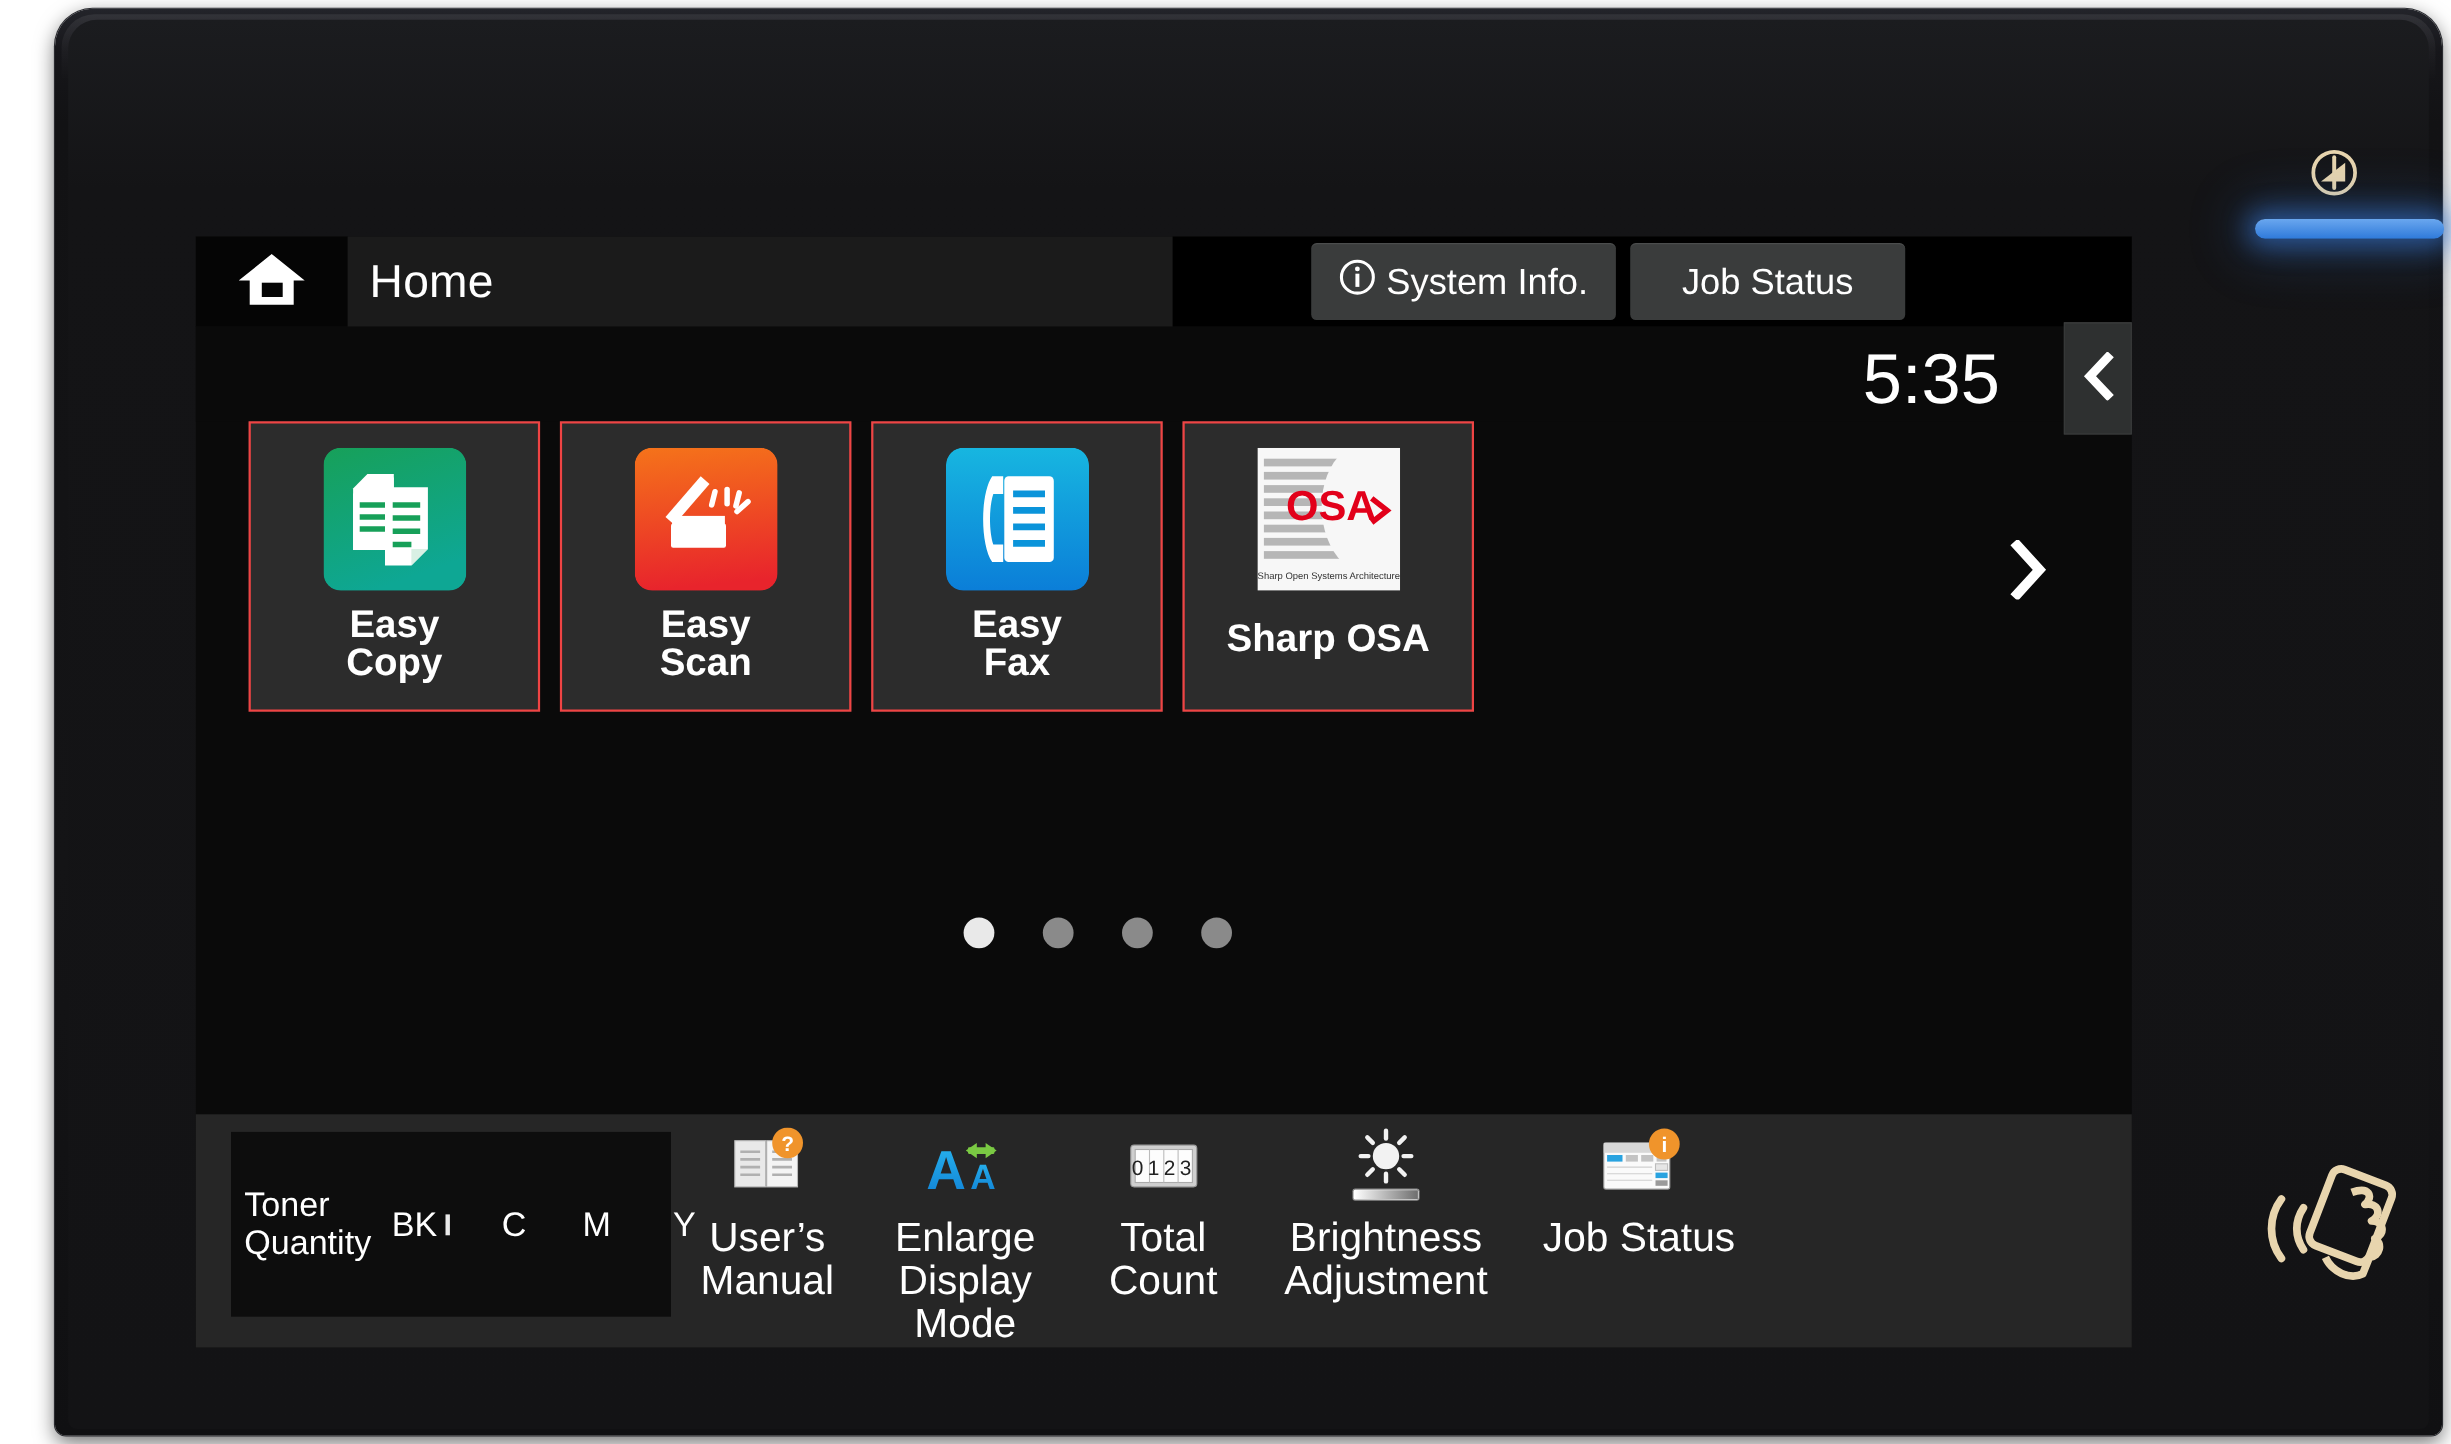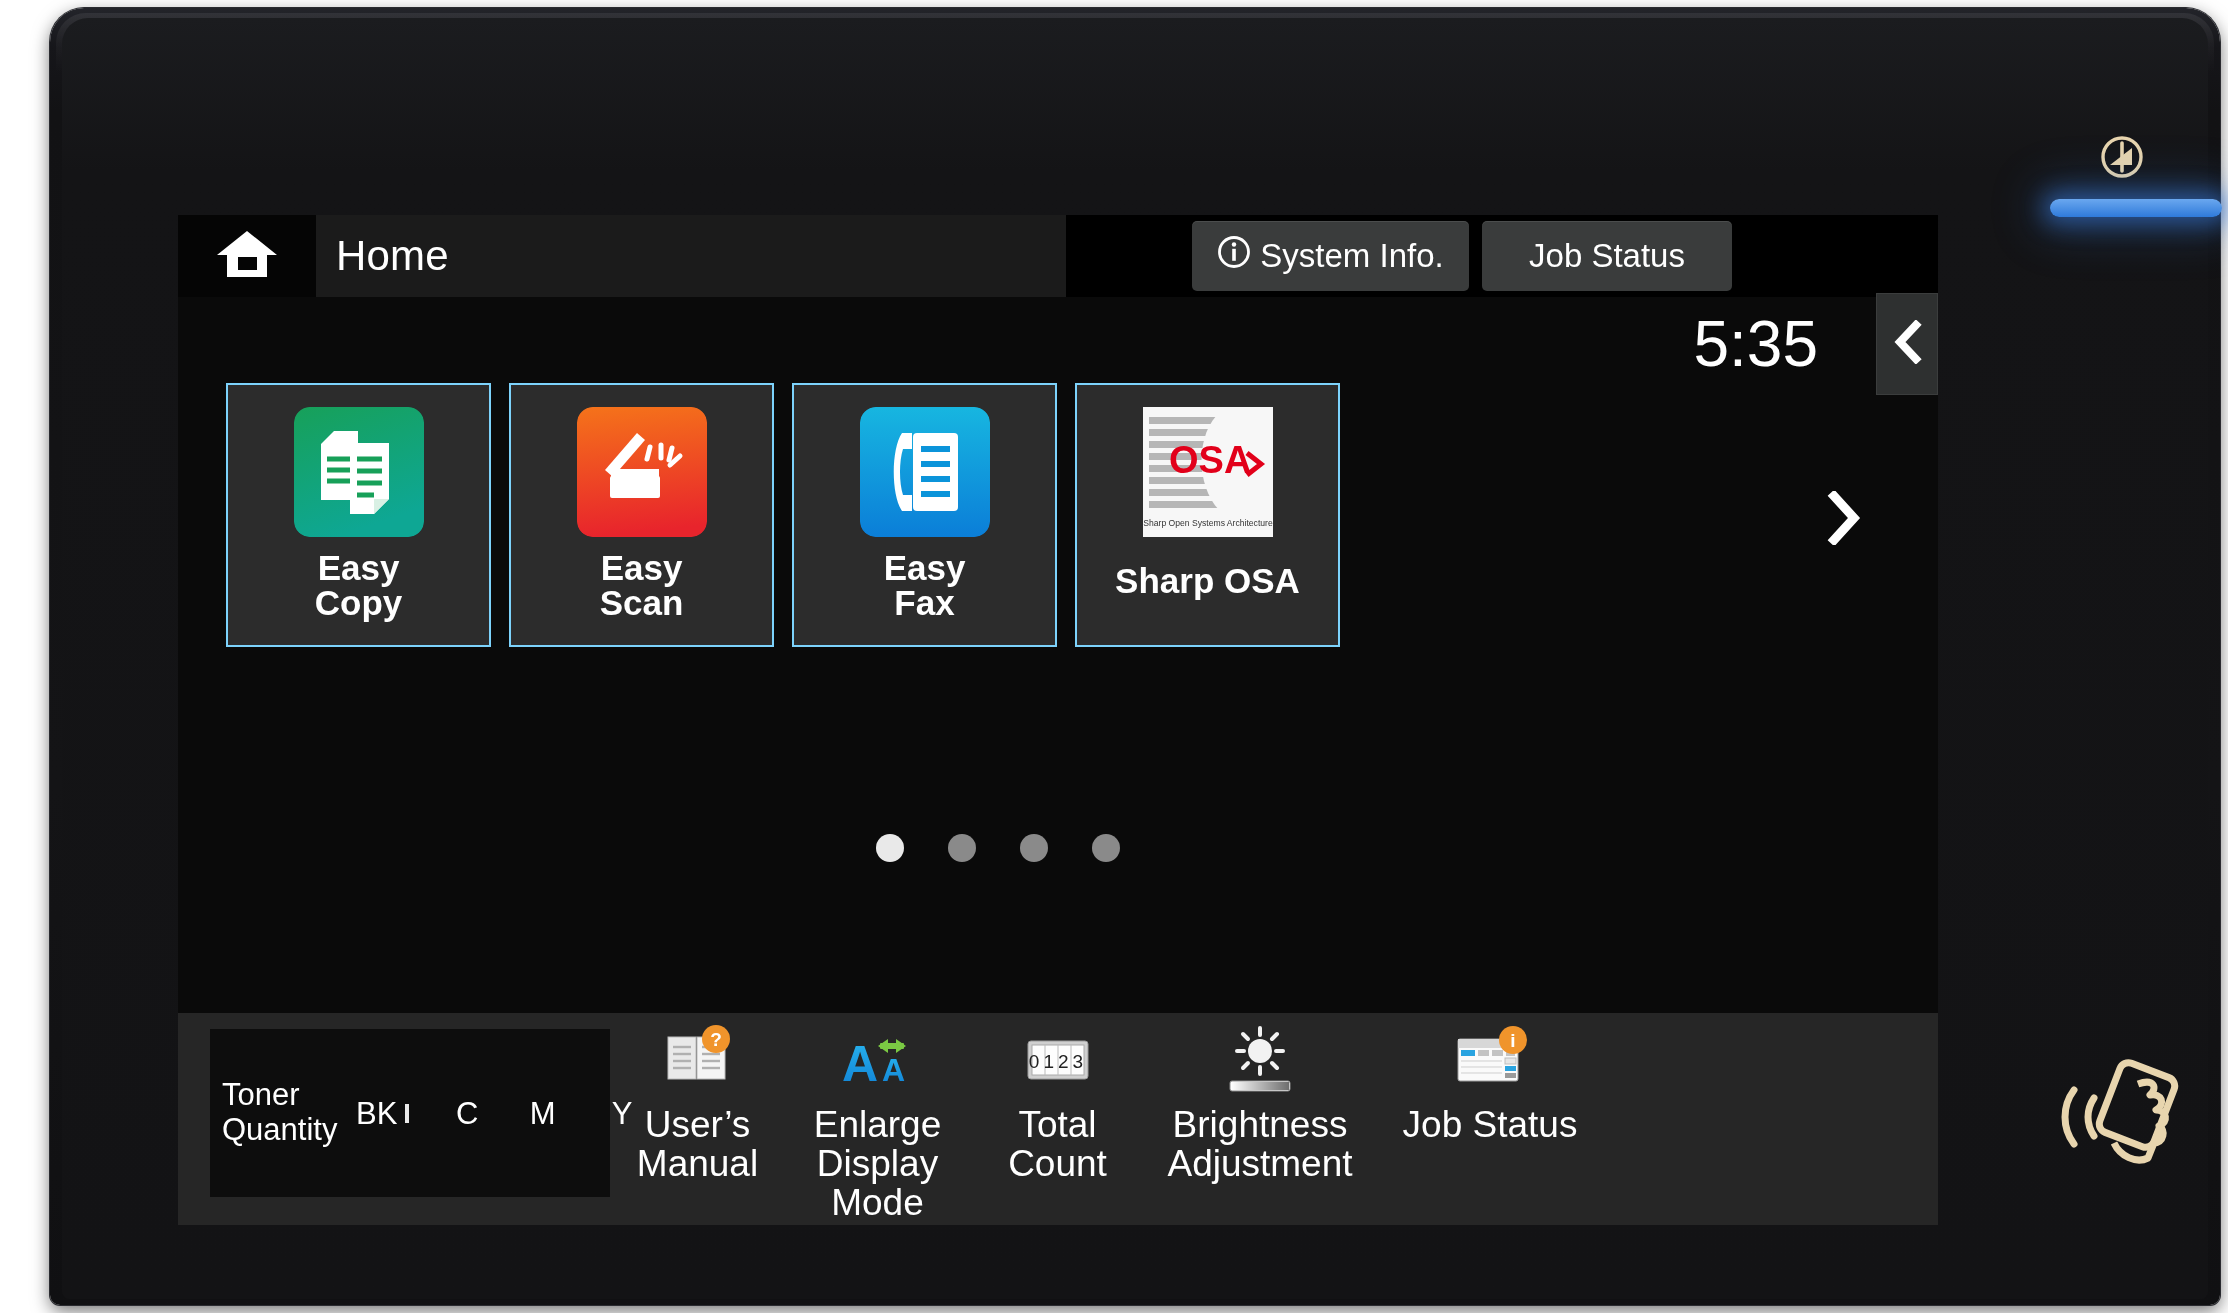--- a/index.html
+++ b/index.html
@@ -85,21 +85,21 @@
 
   
   #apps-area { position:relative; height:430px; }
   #apps-row {
     position:absolute; left:48px; top:0px;
     display:flex; gap:18px;
   }
   .tile {
     width:265px; height:264px;
     background:#2c2c2c;
-    border:2px solid #7dd3fc;
+    border:2px solid #ef4444;
     display:flex; flex-direction:column; align-items:center; justify-content:flex-start;
     padding-top:22px;
   }
   .tile-icon { width:130px; height:130px; border-radius:16px; overflow:hidden; position:relative; }
   .tile-label {
     margin-top:13px; color:#fff; font-size:35px; line-height:1.0;
     text-align:center; font-weight:700;
   }
   .tile-label.one-line { margin-top:26px; font-size:35px; }
   #next-arrow {

